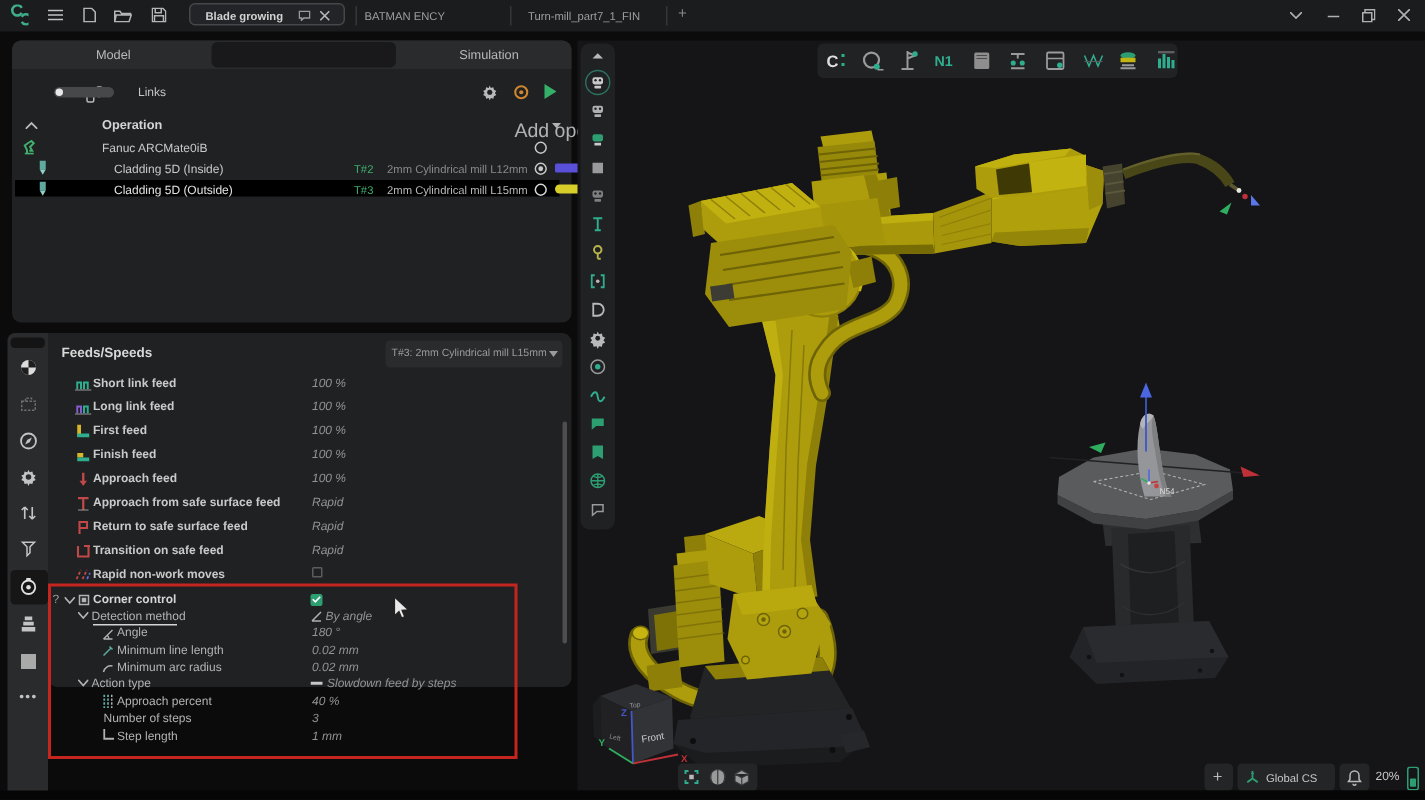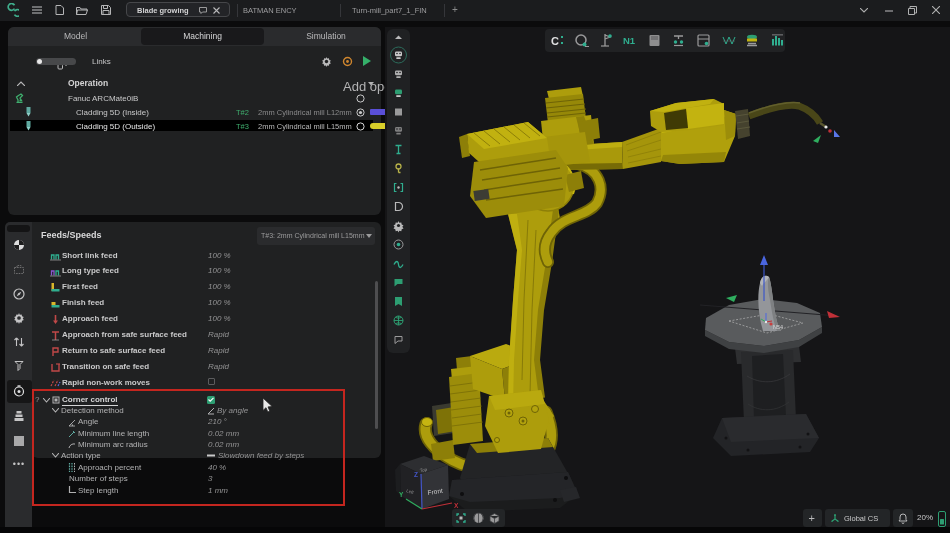--- a/index.html
+++ b/index.html
@@ -90,21 +90,20 @@
       </svg>
     <svg class="abs" style="left:932px;top:6px" width="8" height="8">
         <path d="M0 0l8 8M8 0l-8 8" stroke="#b0b0b1" stroke-width="1.1"></path>
       </svg>
   </div>
 
   <div class="abs" id="card1">
     <div id="tabrow">
       <div id="tabactive"></div>
       <div class="tab" style="left:20px;width:95px">Model</div>
-      <div class="tab" style="left:133px;width:123px;color:#d6d6d7">Machining</div>
       <div class="tab" style="left:268px;width:100px">Simulation</div>
     </div>
 
     <div class="row" style="left:9px;top:29px">
       <svg width="12" height="12" viewBox="0 0 12 12">
           <rect x="1" y="6.5" width="4.5" height="4.5" rx="1" fill="none" stroke="#b9b9ba"></rect>
           <rect x="7.5" y="1" width="3.5" height="3.5" rx="1" fill="none" stroke="#b9b9ba"></rect>
           <path d="M3 6.5V3h4.5M9 4.5V8" stroke="#b9b9ba" fill="none"></path>
         </svg>
     </div>
@@ -219,21 +218,21 @@
           <path d="M1.5 8.5V4h2.5v4.5M6 8.5V4h2.5v4.5" stroke="#2fae8f" stroke-width="1.3" fill="none"></path>
           <path d="M0 9h11" stroke="#9a9a9a" stroke-width="0.8"></path>
         </svg>
       <div class="flbl" style="left:30px;top:28.5px">Short link feed</div>
         <div class="fval" style="left:176px;top:28.5px">100 %</div>
       <svg class="abs" style="left:18px;top:45px" width="11" height="10">
           <path d="M1.5 8.5V4h2.5v4.5" stroke="#8a5ad0" stroke-width="1.3" fill="none"></path>
           <path d="M6 8.5V4h2.5v4.5" stroke="#2fae8f" stroke-width="1.3" fill="none"></path>
           <path d="M0 9h11" stroke="#9a9a9a" stroke-width="0.8"></path>
         </svg>
-      <div class="flbl" style="left:30px;top:44px">Long type feed</div>
+      <div class="flbl" style="left:30px;top:44px">Long link feed</div>
         <div class="fval" style="left:176px;top:44px">100 %</div>
       <svg class="abs" style="left:18px;top:61px" width="11" height="10">
           <rect x="1.5" y="0" width="2.5" height="8" fill="#d8b62a"></rect>
           <rect x="1.5" y="6" width="8" height="2.5" fill="#2fae8f"></rect>
         </svg>
       <div class="flbl" style="left:30px;top:60px">First feed</div>
         <div class="fval" style="left:176px;top:60px">100 %</div>
       <svg class="abs" style="left:18px;top:77px" width="11" height="10">
           <rect x="1.5" y="3" width="4" height="3" fill="#d8b62a"></rect>
           <rect x="1.5" y="6" width="8" height="2.5" fill="#2fae8f"></rect>
@@ -276,39 +275,39 @@
     <div class="abs" style="left:0px;top:167px;width:313px;height:117px;border:2px solid #c4261f"></div>
     <div id="cornerrows">
       <div class="clbl" style="left:3px;top:173px;color:#9a9a9b">?</div>
       <svg class="abs" style="left:11px;top:176px" width="7" height="5">
           <path d="M0 0l3.5 4L7 0" fill="none" stroke="#b3b3b4" stroke-width="1.1"></path>
         </svg>
       <svg class="abs" style="left:20px;top:174px" width="8" height="8">
           <rect x="1" y="1" width="6" height="6" fill="none" stroke="#b3b3b4"></rect>
           <rect x="2.5" y="2.5" width="3" height="3" fill="#b3b3b4"></rect>
         </svg>
-      <div class="flbl" style="left:30px;top:173px;color:#d4d4d5;border-bottom:1px solid #d4d4d5;padding-bottom:1px">Corner control</div>
+      <div class="flbl" style="left:30px;top:173px;color:#d4d4d5;border-bottom:1px solid #d4d4d5;padding-bottom:12px">Corner control</div>
       <div class="abs" style="left:175px;top:173.5px;width:8px;height:8px;background:#2d9e72;border-radius:1.5px">
         <svg style="position:absolute;left:1px;top:1.5px" width="6" height="5">
             <path d="M0.5 2.5l1.7 1.7L5.5 0.8" fill="none" stroke="#fff" stroke-width="1.1"></path>
           </svg>
       </div>
       <svg class="abs" style="left:20px;top:186px" width="7" height="5">
           <path d="M0 0l3.5 4L7 0" fill="none" stroke="#b3b3b4" stroke-width="1.1"></path>
         </svg>
       <div class="clbl" style="left:29px;top:184px">Detection method</div>
       <svg class="abs" style="left:175px;top:185px" width="8" height="8">
           <path d="M1 7L7 1M1 7h6" stroke="#b0b0b1" stroke-width="1"></path>
         </svg>
       <div class="fval" style="left:185px;top:184px">By angle</div>
       <svg class="abs" style="left:36px;top:197px" width="8" height="8">
           <path d="M1 7L7 1M1 7h6M4.6 7a4 4 0 0 0-1.2-2.6" stroke="#b0b0b1" stroke-width="0.9" fill="none"></path>
         </svg>
       <div class="clbl" style="left:46px;top:195px">Angle</div>
-      <div class="fval" style="left:176px;top:195px">210 °</div>
+      <div class="fval" style="left:176px;top:195px">180 °</div>
       <svg class="abs" style="left:36px;top:208px" width="8" height="8">
           <path d="M1 7L6 2M5 1l2 2" stroke="#5fa9a0" stroke-width="1"></path>
         </svg>
       <div class="clbl" style="left:46px;top:206.5px">Minimum line length</div>
       <div class="fval" style="left:176px;top:206.5px">0.02 mm</div>
       <svg class="abs" style="left:36px;top:219px" width="8" height="8">
           <path d="M1 7a5 5 0 0 1 6-4" stroke="#b0b0b1" stroke-width="1" fill="none"></path>
         </svg>
       <div class="clbl" style="left:46px;top:218px">Minimum arc radius</div>
       <div class="fval" style="left:176px;top:218px">0.02 mm</div>

